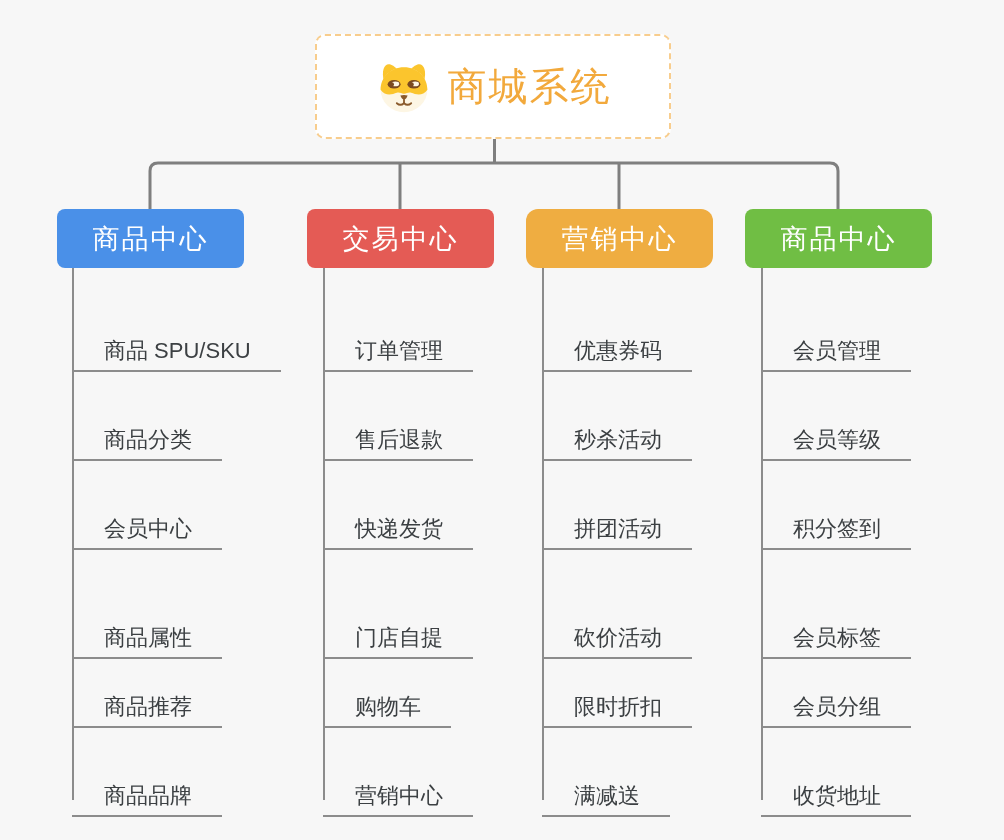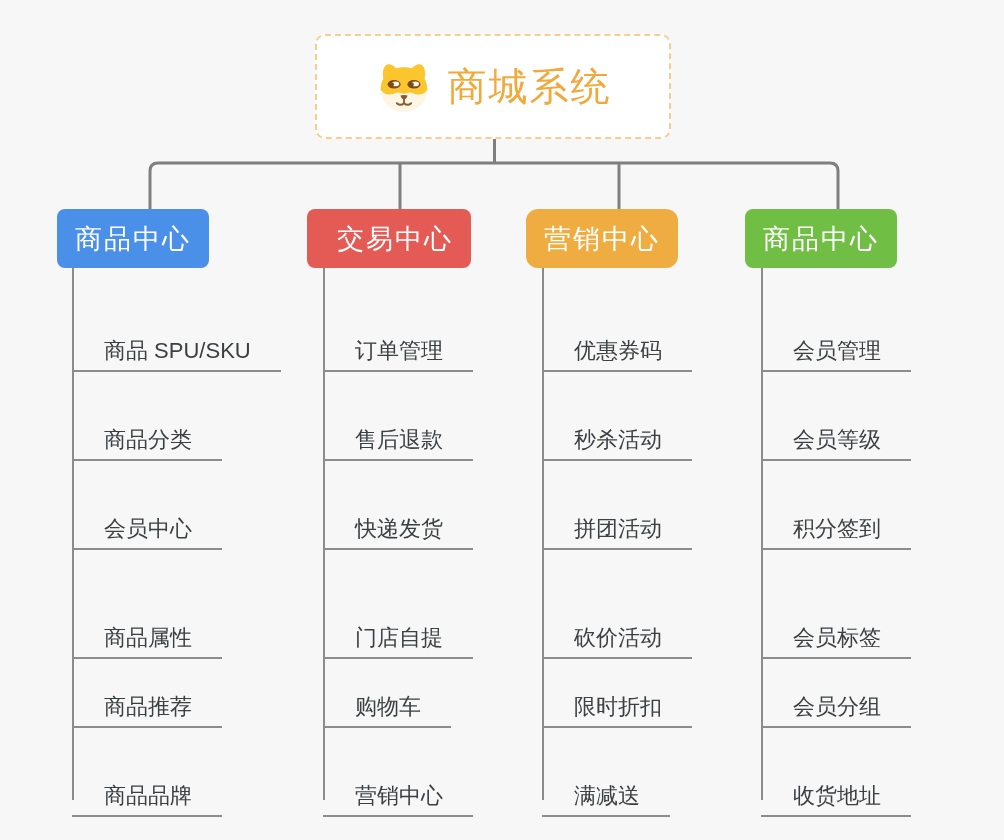--- a/index.html
+++ b/index.html
@@ -12,21 +12,21 @@
   
   .root-node{
     position:absolute;left:315px;top:34px;width:356px;height:105px;
     background:#ffffff;border:2px dashed #f8cd8d;border-radius:10px;
     box-sizing:border-box;display:flex;align-items:center;justify-content:center;gap:15px;
   }
   .root-title{font-size:39px;letter-spacing:2px;color:#f2a93c;}
   .root-icon{width:58px;height:54px;display:block;}
   
   .branch{
-    position:absolute;top:209px;width:152px;height:59px;border-radius:8px;
+    position:absolute;top:209px;width:187px;height:59px;border-radius:8px;
     display:flex;align-items:center;justify-content:center;
   }
   .branch .branch-label{color:#ffffff;font-size:27px;letter-spacing:2px;}
   .b0{left:57px}.b1{left:307px}.b2{left:526px}.b3{left:745px}
   
   .item{
     position:absolute;font-size:22px;color:#3c4043;line-height:28px;
     padding:0 30px 5px 32px;border-bottom:2px solid #8c8c8c;white-space:nowrap;margin-top:16px;
   }
   .c0{left:72px}.c1{left:323px}.c2{left:542px}.c3{left:761px}
@@ -67,21 +67,21 @@
       <path d="M32 44 L32 48" stroke="#8a5a2b" stroke-width="2" stroke-linecap="round" fill="none"></path>
       <path d="M24 48 Q28 51.5 32 48 Q36 51.5 40 48" stroke="#8a5a2b" stroke-width="2" stroke-linecap="round" fill="none"></path>
     </svg>
   </span>
   <span class="root-title" style="color: rgb(242, 169, 60);">商城系统</span>
 </div>
 
 <div class="branch b0" style="background-color: rgb(74, 144, 232);">
   <span class="branch-label">商品中心</span>
 </div>
-<div class="branch b1" style="background-color: rgb(228, 91, 85); padding-left: 12px;">
+<div class="branch b1" style="background-color: rgb(228, 91, 85);">
   <span class="branch-label">交易中心</span>
 </div>
 <div class="branch b2" style="background-color: rgb(239, 173, 65); border-radius: 12px;">
   <span class="branch-label">营销中心</span>
 </div>
 <div class="branch b3" style="background-color: rgb(112, 190, 68);">
   <span class="branch-label">商品中心</span>
 </div>
 
 <div class="item c0 r0">商品 SPU/SKU</div>

